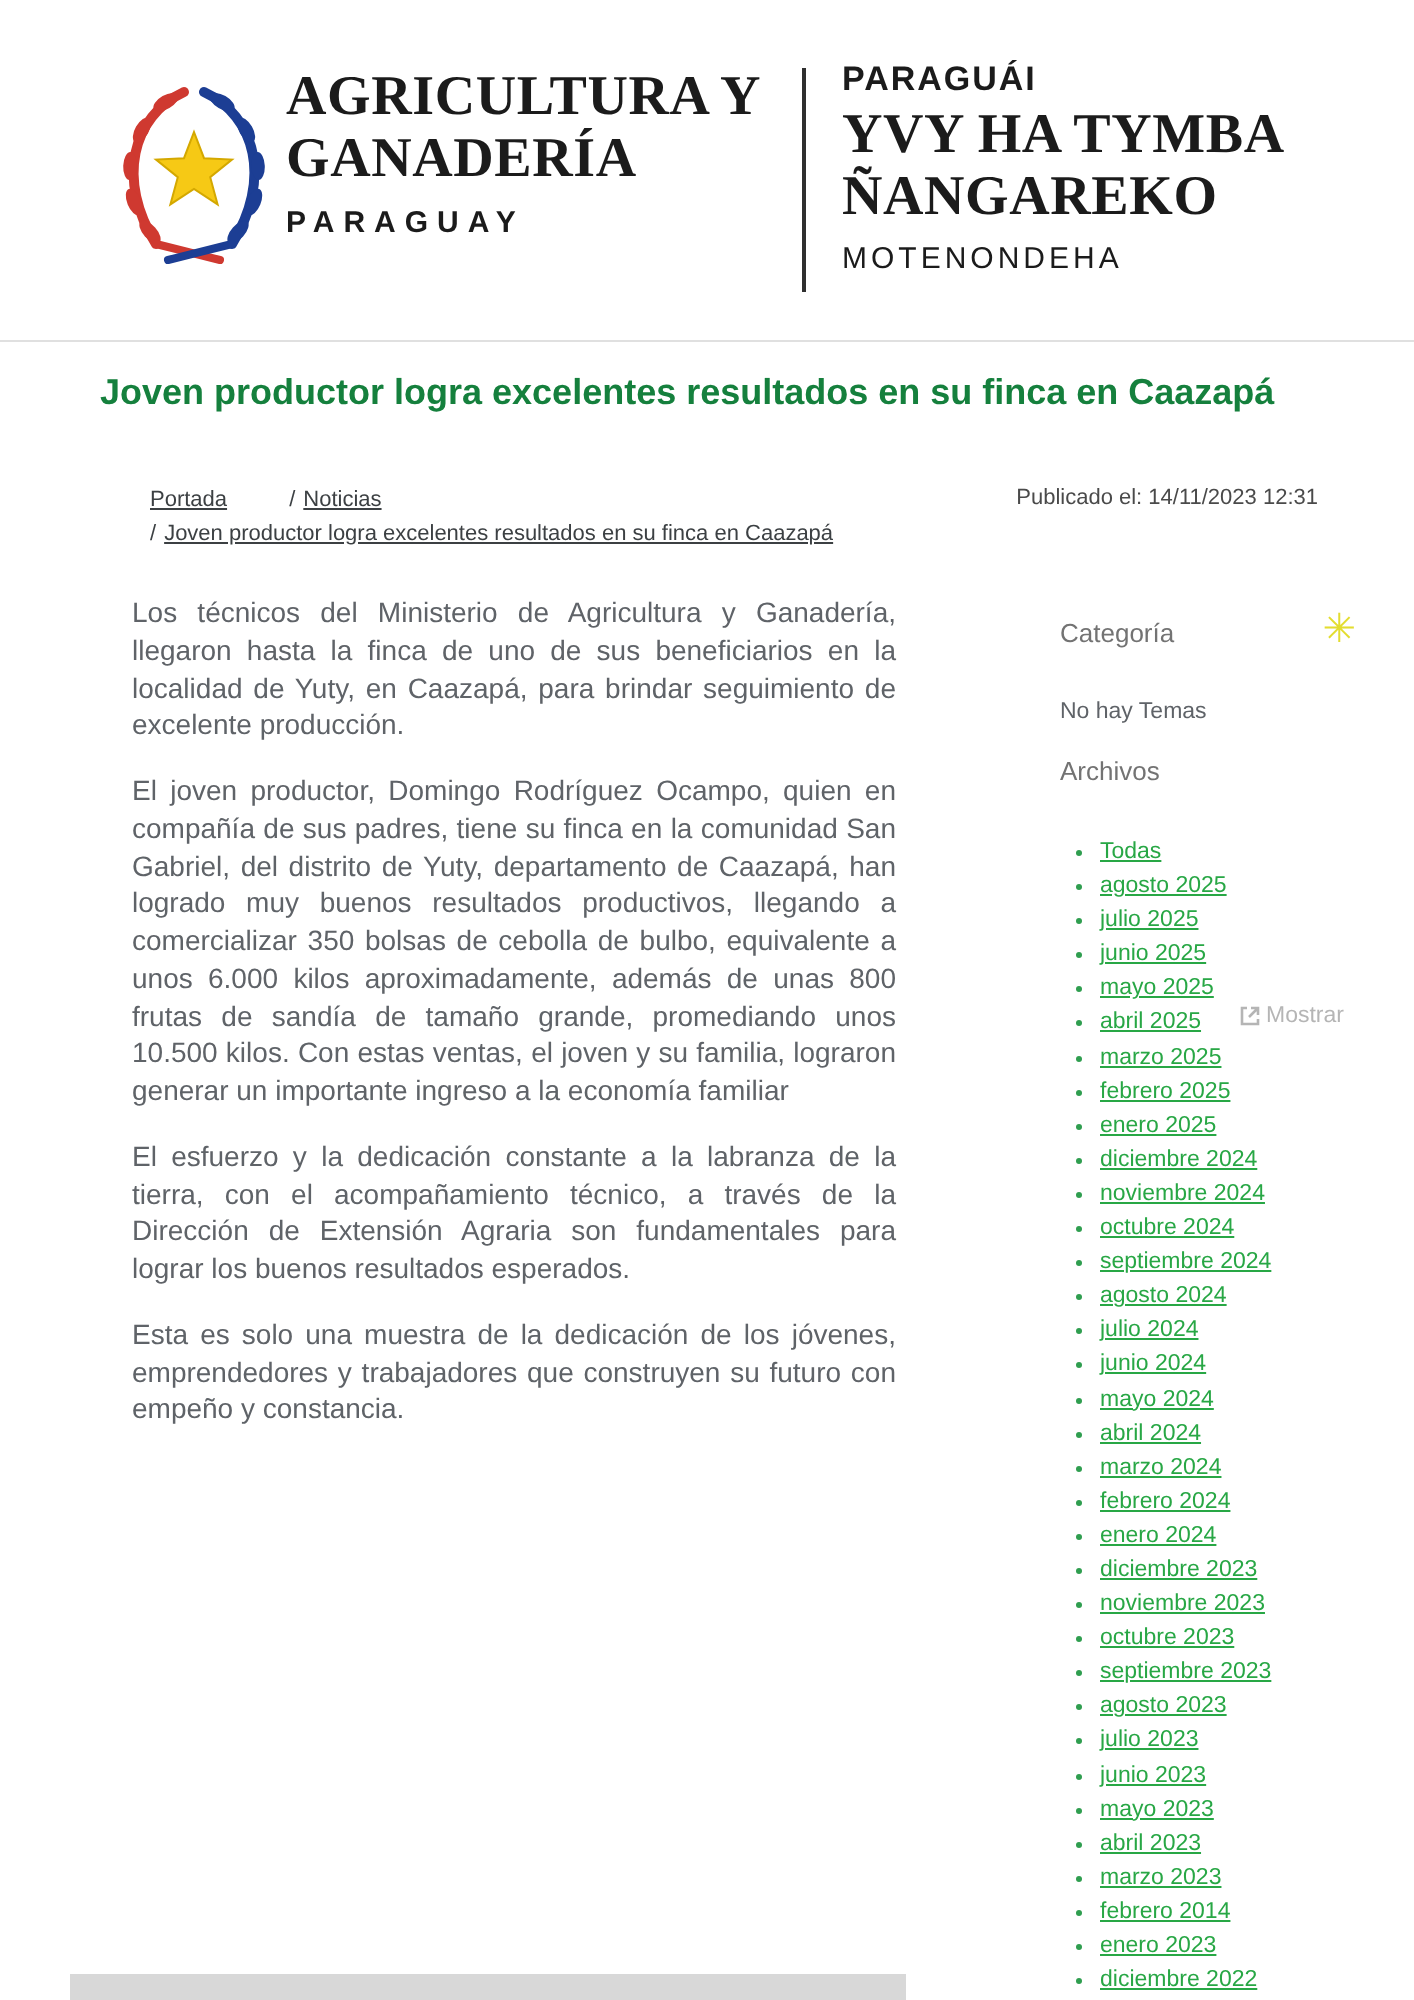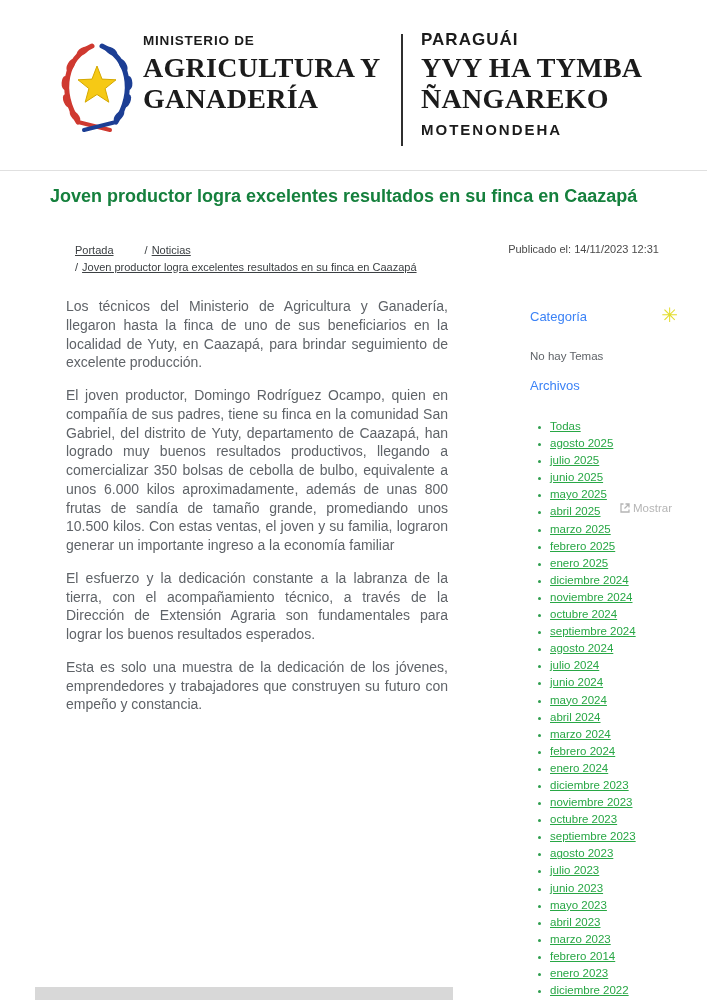--- a/index.html
+++ b/index.html
@@ -10,21 +10,21 @@
 
   
   .logo { position:absolute; left:52px; top:38px; width:90px; height:100px; }
   .hdr-left { position:absolute; left:143px; top:33px; }
   .hdr-right { position:absolute; left:421px; top:30px; }
   .h-kicker  { font-size:13.5px; font-weight:700; letter-spacing:0.8px; margin-bottom:4px; }
   .h-kicker2 { font-size:17px;  font-weight:700; letter-spacing:1px;  margin-bottom:2px; }
   .h-big { font-family:"Liberation Serif", serif; font-size:28px; font-weight:700;
            line-height:1.12; letter-spacing:0.3px; }
   .h-country  { font-size:15px; font-weight:700; letter-spacing:4.5px; margin-top:7px; }
-  .h-country2 { font-size:15px; font-weight:700; letter-spacing:2px;  margin-top:6px; }
+  .h-country2 { font-size:15px; font-weight:400; letter-spacing:2px;  margin-top:6px; }
   .hdr-divider { position:absolute; left:401px; top:34px; width:2px; height:112px; background:#2f2f2f; }
   .header-rule { position:absolute; left:0; right:0; top:170px; height:1px; background:#e0e0e0; }
 
   
   .title { position:absolute; left:50px; top:185px; width:620px; margin:0;
            font-size:18px; line-height:1.25; font-weight:700; color:#15803d; }
   .meta-row { position:absolute; left:50px; top:242px; width:609px;
               display:flex; justify-content:space-between; align-items:flex-start; }
   .breadcrumb { width:420px; font-size:11px; line-height:1.5; color:#3c4043; }
   .crumb-wrap { display:inline-block; margin-right:3px;padding-left:25px; }
@@ -32,21 +32,21 @@
   .breadcrumb .crumb-wrap:first-of-type .sep { display:none; }
   .crumb { color:#3c4043; text-decoration:underline; cursor:pointer; }
   .published { font-size:11px; color:#4a4a4a; white-space:nowrap; padding-top:1px; }
 
   
   .article-body { position:absolute; left:50px; top:297px; width:414px; }
   .para { margin:0 16px 14px; font-size:14px; line-height:1.34; color:#5f6368; text-align:justify; }
 
   
   .sidebar { position:absolute; left:530px; top:309px; width:150px; }
-  .sb-heading { font-size:13px; color:#3b82f6; }
+  .sb-heading { font-size:13px; color:#737373; }
   .asterisk { position:absolute; top:-4px; right:2px; color:#e3dd30; font-size:20px; line-height:1; }
   .sb-empty { margin-top:26px; font-size:11.5px; color:#5f6368; }
   .sb-heading.archives { margin-top:16px; }
   .archive-list { margin:24px 0 0; padding-left:20px; list-style:disc; }
   .archive-item { line-height:15.1px; }
   .archive-item::marker { color:#2f9e4f; font-size:9px; }
   .archive-link { font-size:11.5px; color:#28a745; text-decoration:underline; cursor:pointer; }
 
   
   .mostrar-tooltip { position:absolute; left:616px; top:501px; display:flex; align-items:center;
@@ -78,23 +78,23 @@
         <ellipse cx="67" cy="78" rx="7" ry="3.4" fill="#1c3e94" transform="rotate(132 67 78)"></ellipse>
 
         <path d="M26,84 L58,92" stroke="#cf3930" stroke-width="4" stroke-linecap="round"></path>
         <path d="M64,84 L32,92" stroke="#1c3e94" stroke-width="4" stroke-linecap="round"></path>
 
         <polygon points="45,28 50,41.1 64,41.8 53.1,50.6 56.8,64.2 45,56.5 33.2,64.2 36.9,50.6 26,41.8 40,41.1" fill="#f6c915" stroke="#d4a800" stroke-width="1"></polygon>
       </svg>
     </div>
 
     <div class="hdr-left">
-      <div class="h-kicker">MINISTERIO DE</div>
       <div class="h-big">AGRICULTURA Y</div>
       <div class="h-big">GANADERÍA</div>
+      <div class="h-country">PARAGUAY</div>
     </div>
 
     <div class="hdr-divider"></div>
 
     <div class="hdr-right">
       <div class="h-kicker2">PARAGUÁI</div>
       <div class="h-big">YVY HA TYMBA</div>
       <div class="h-big">ÑANGAREKO</div>
       <div class="h-country2">MOTENONDEHA</div>
     </div>

